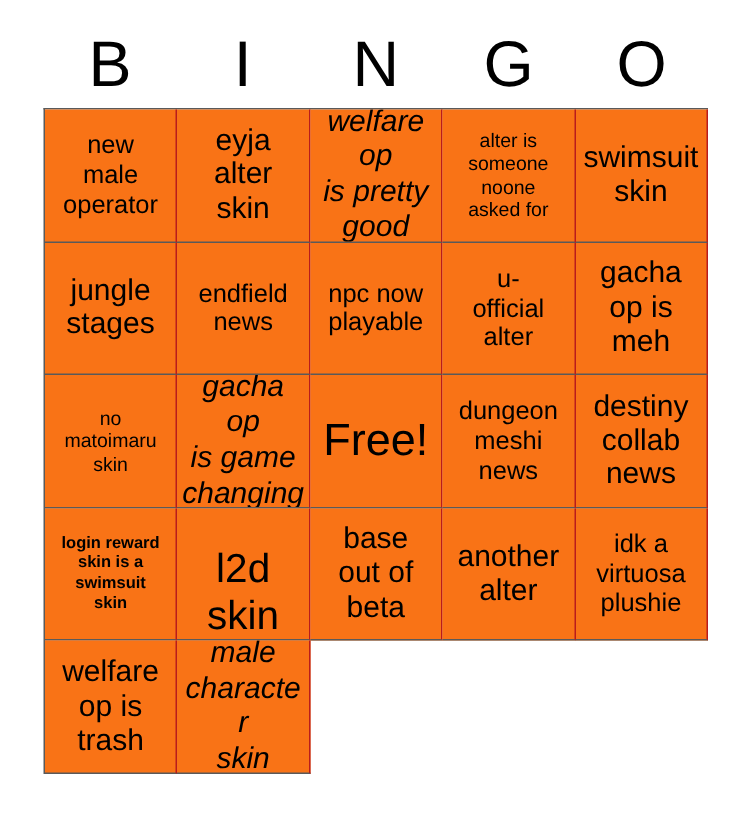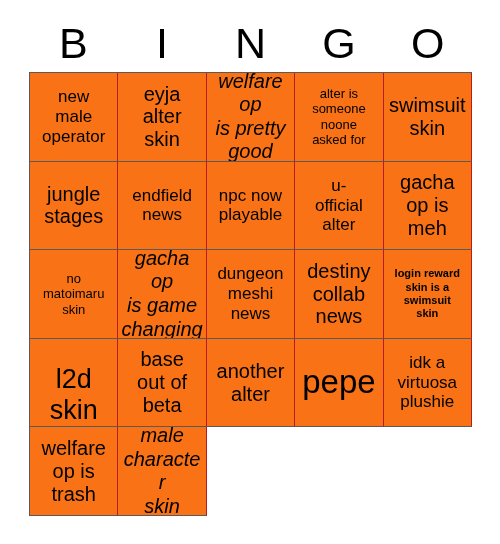--- a/index.html
+++ b/index.html
@@ -151,20 +151,23 @@
         <span class="cell-text fs-s">no
 matoimaru
 skin</span>
       </div>
       <div class="bingo-cell">
         <span class="cell-text fs-m">gacha op
 is game
 changing</span>
       </div>
       <div class="bingo-cell">
+        <span class="cell-text fs-huge">Free!</span>
+      </div>
+      <div class="bingo-cell">
         <span class="cell-text fs-l">dungeon
 meshi
 news</span>
       </div>
       <div class="bingo-cell">
         <span class="cell-text fs-xl">destiny
 collab
 news</span>
       </div>
       <div class="bingo-cell">
@@ -180,23 +183,20 @@
       <div class="bingo-cell">
         <span class="cell-text fs-xl">base
 out of
 beta</span>
       </div>
       <div class="bingo-cell">
         <span class="cell-text fs-xl">another
 alter</span>
       </div>
       <div class="bingo-cell">
-        <span class="cell-text fs-mega">pepe</span>
-      </div>
-      <div class="bingo-cell">
         <span class="cell-text fs-l">idk a
 virtuosa
 plushie</span>
       </div>
       <div class="bingo-cell">
         <span class="cell-text fs-xl">welfare
 op is
 trash</span>
       </div>
       <div class="bingo-cell">

